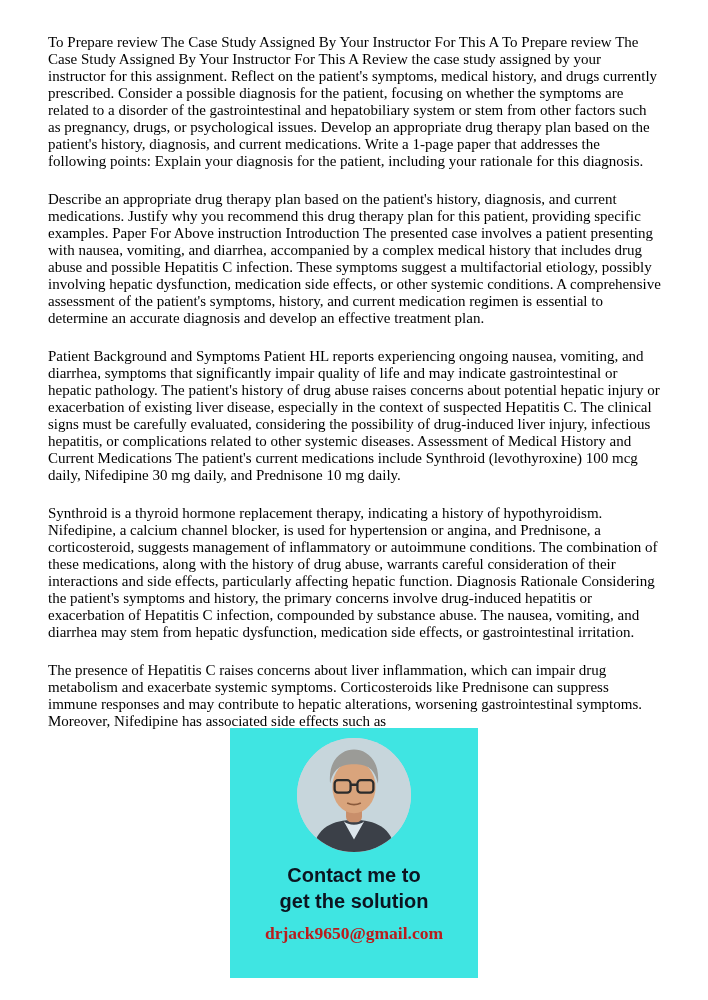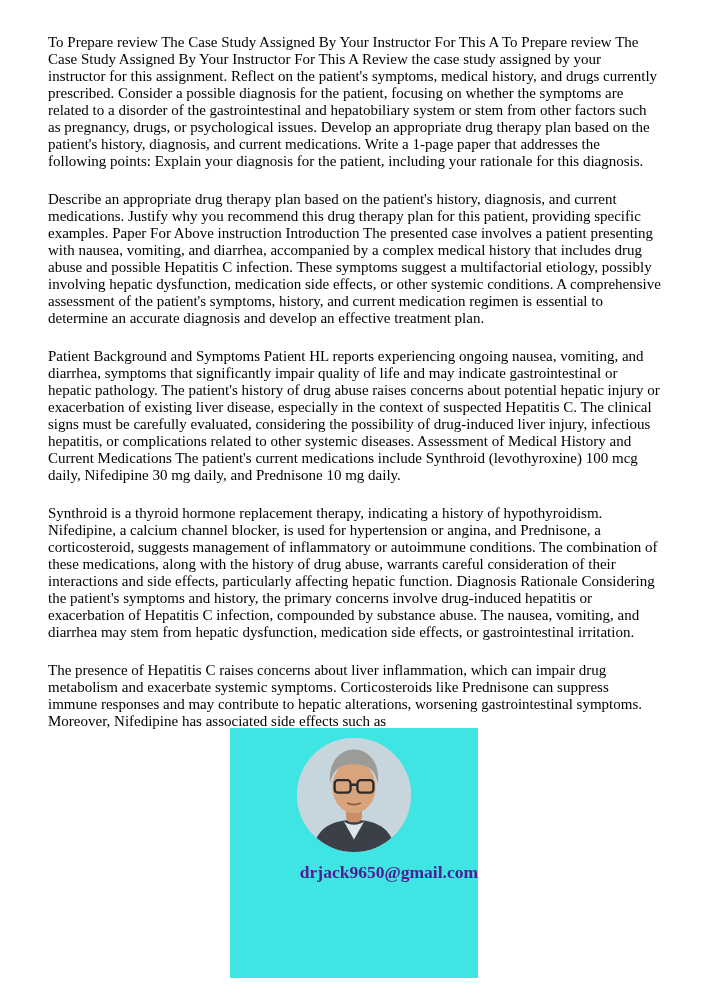--- a/index.html
+++ b/index.html
@@ -54,22 +54,21 @@
     font-size: 20px;
     line-height: 26px;
     color: #0c1420;
   }
 
   .contact-email {
     margin-top: 9px;
     font-family: "Liberation Serif", serif;
     font-weight: 700;
     font-size: 17.5px;
-    color: #4c1d95;
-    text-align: right;
+    color: #b91c1c;
   }
 </style>
 </head>
 <body>
 
 <div class="page">
 
   <div class="content">
     <p class="para">To Prepare review The Case Study Assigned By Your Instructor For This A To Prepare review The Case Study Assigned By Your Instructor For This A Review the case study assigned by your instructor for this assignment. Reflect on the patient's symptoms, medical history, and drugs currently prescribed. Consider a possible diagnosis for the patient, focusing on whether the symptoms are related to a disorder of the gastrointestinal and hepatobiliary system or stem from other factors such as pregnancy, drugs, or psychological issues. Develop an appropriate drug therapy plan based on the patient's history, diagnosis, and current medications. Write a 1-page paper that addresses the following points: Explain your diagnosis for the patient, including your rationale for this diagnosis.</p>
     <p class="para">Describe an appropriate drug therapy plan based on the patient's history, diagnosis, and current medications. Justify why you recommend this drug therapy plan for this patient, providing specific examples. Paper For Above instruction Introduction The presented case involves a patient presenting with nausea, vomiting, and diarrhea, accompanied by a complex medical history that includes drug abuse and possible Hepatitis C infection. These symptoms suggest a multifactorial etiology, possibly involving hepatic dysfunction, medication side effects, or other systemic conditions. A comprehensive assessment of the patient's symptoms, history, and current medication regimen is essential to determine an accurate diagnosis and develop an effective treatment plan.</p>
@@ -88,16 +87,20 @@
         <ellipse cx="50" cy="43" rx="19" ry="23" fill="#d9a47c"></ellipse>
         <path d="M29 40 C27 18 40 10 50 10 C60 10 73 18 71 40 C68 27 62 23 50 23 C38 23 32 27 29 40 Z" fill="#9b9b97"></path>
         <g stroke="#2b2b2b" stroke-width="2" fill="none">
           <rect x="33" y="37" width="14" height="11" rx="3"></rect>
           <rect x="53" y="37" width="14" height="11" rx="3"></rect>
           <line x1="47" y1="41" x2="53" y2="41"></line>
         </g>
         <path d="M44 57 Q50 60 56 57" stroke="#8a5a3c" stroke-width="1.5" fill="none"></path>
       </svg>
     </div>
+    <div class="contact-heading">
+      <div>Contact me to</div>
+      <div>get the solution</div>
+    </div>
     <div class="contact-email">drjack9650@gmail.com</div>
   </div>
 
 </div>
 
 </body></html>

